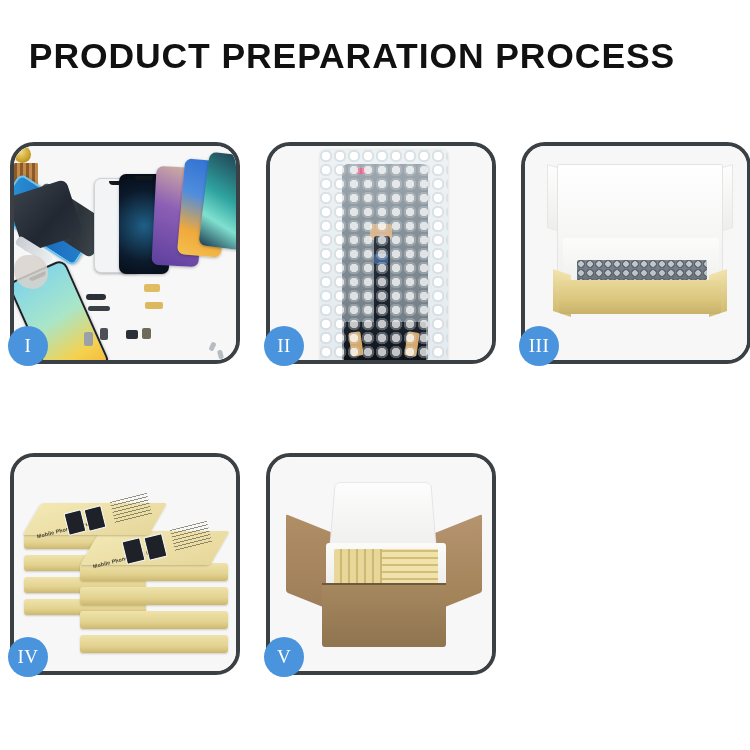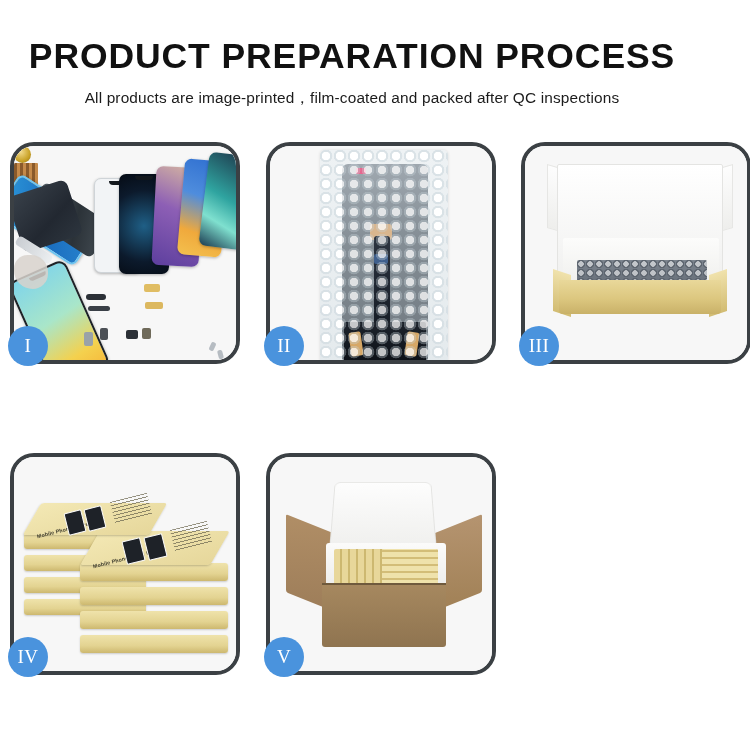--- a/index.html
+++ b/index.html
@@ -415,21 +415,20 @@
     transform: skewX(-32deg) rotate(1deg);
   }
   .c-seam1 { position:absolute; left: 86px; top: 86px; width: 20px; height: 28px; background: rgba(120,96,62,.35);}
   .c-seam2 { position:absolute; left: 86px; top: 148px; width: 16px; height: 20px; background: rgba(120,96,62,.3);}
 </style>
 </head>
 <body>
 
 <div class="header">
   <h1 class="title">PRODUCT PREPARATION PROCESS</h1>
-  <p class="subtitle">All products are image-printed，film-coated and packed after QC inspections</p>
 </div>
 
 <div class="grid">
 
   <div class="panel p1">
     <div class="panel-inner">
       <div class="scene">
         <div class="phone ph-a"></div>
         <div class="ph-a2"></div>
         <div class="phone ph-b">

